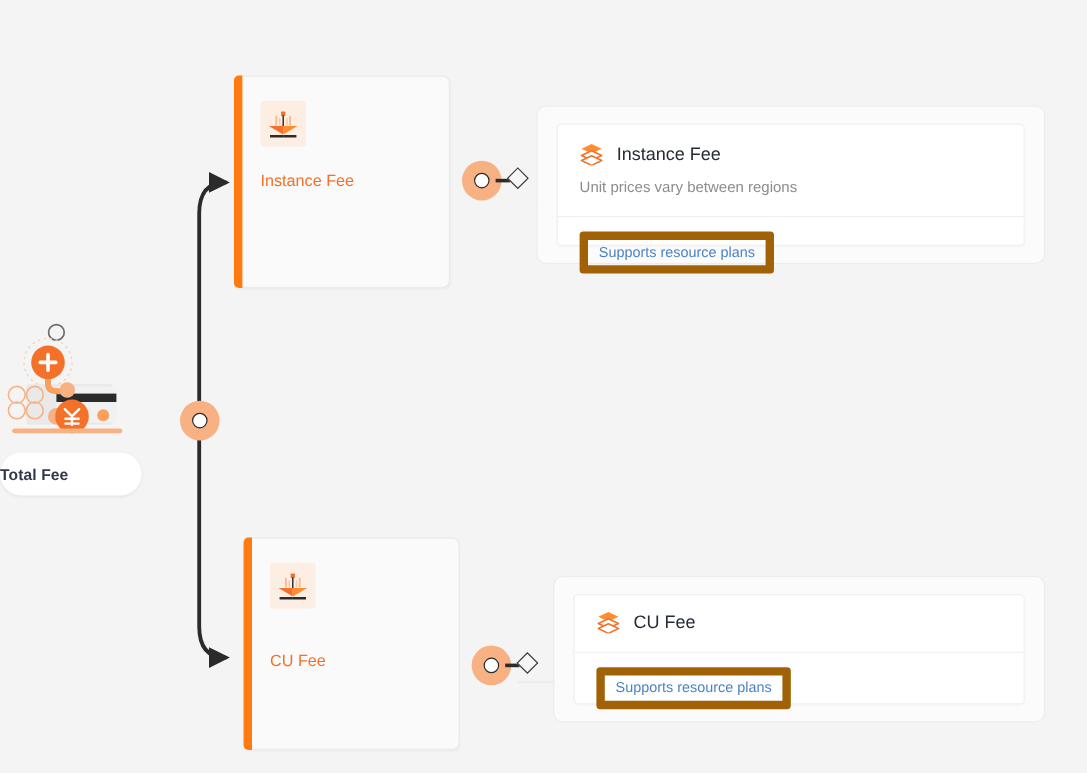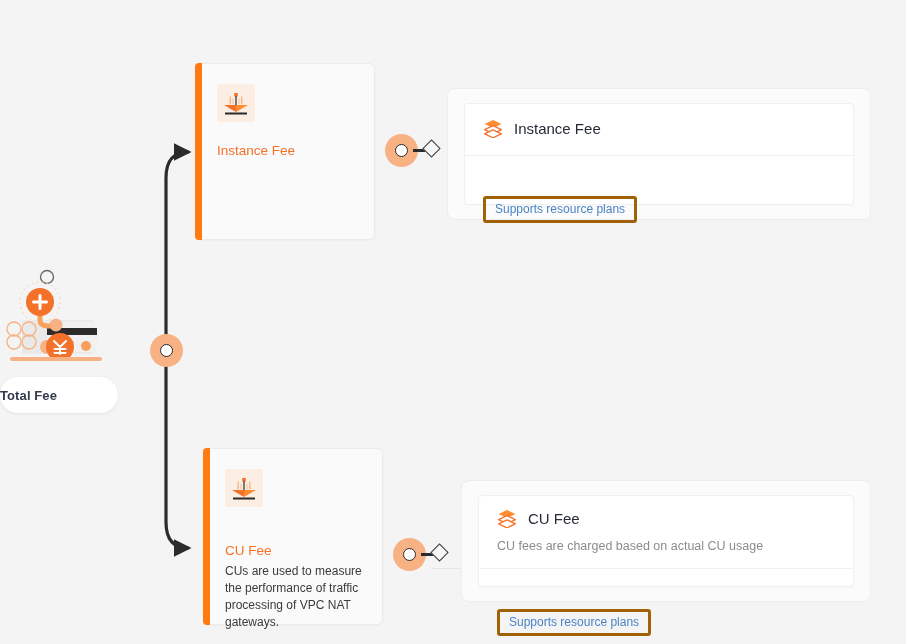--- a/index.html
+++ b/index.html
@@ -236,28 +236,27 @@
   .detail-divider {
     margin-top: 17px;
     height: 1px;
     background: #f0f0f0;
   }
   .detail-foot {
     padding: 12px 18px 0 18px;
   }
   .tag {
     display: inline-block;
-    border: 3px solid #a16207;
+    border: 7px solid #a16207;
     border-radius: 3px;
     color: #4a83c4;
     font-size: 12px;
     padding: 4px 9px 5px 9px;
     background: transparent;
     line-height: 1;
-    margin-top: 28px;
   }
 
   #panel-instance {
     left: 447px;
     top: 88px;
     width: 424px;
     height: 132px;
   }
   #panel-cu {
     left: 461px;
@@ -341,21 +340,20 @@
       <rect x="12.5" y="12.5" width="1.5" height="8" fill="#f9b98c"></rect>
       <rect x="24" y="12.5" width="1.5" height="8" fill="#f9b98c"></rect>
       <rect x="15.4" y="14.5" width="1.3" height="6" fill="#f9c9a6"></rect>
       <rect x="21.4" y="14.5" width="1.3" height="6" fill="#f9c9a6"></rect>
       <path d="M7 21 L19 21 L19 28 Z" fill="#f4712a"></path>
       <path d="M31 21 L19 21 L19 28 Z" fill="#ff8c2e"></path>
       <path d="M8 28.5 L19 28.5 L19 30.5 L8 30.5 Z" fill="#2b2b2b"></path>
       <path d="M19 28.5 L30 28.5 L30 30.5 L19 30.5 Z" fill="#2b2b2b"></path>
     </svg>
     <div class="fee-card-title">CU Fee</div>
-    <div class="fee-card-desc">CUs are used to measure the performance of traffic processing of VPC NAT gateways.</div>
   </div>
 
   <div class="link-node" id="link-instance">
     <div class="node-halo"></div>
     <div class="node-dot"></div>
     <div class="link-dash"></div>
     <div class="link-diamond"></div>
   </div>
 
   <div class="link-node" id="link-cu">
@@ -371,38 +369,38 @@
   <div class="detail-panel" id="panel-instance">
     <div class="detail-card">
       <div class="detail-head">
         <svg class="layers-icon" viewBox="0 0 20 20">
           <path d="M10 2 L18.4 6 L10 10 L1.6 6 Z" fill="#ff8c2e"></path>
           <path d="M10 7.6 L18.4 11.6 L10 15.6 L1.6 11.6 Z" fill="#ffffff" stroke="#f4712a" stroke-width="1.3" stroke-linejoin="round"></path>
           <path d="M10 11.8 L18.4 15.8 L10 19.8 L1.6 15.8 Z" fill="#ffffff" stroke="#f4712a" stroke-width="1.3" stroke-linejoin="round"></path>
         </svg>
         <span class="detail-title">Instance Fee</span>
       </div>
+      <div class="detail-desc">Unit prices vary between regions</div>
       <div class="detail-divider"></div>
       <div class="detail-foot">
         <span class="tag">Supports resource plans</span>
       </div>
     </div>
   </div>
 
   <div class="detail-panel" id="panel-cu">
     <div class="detail-card">
       <div class="detail-head">
         <svg class="layers-icon" viewBox="0 0 20 20">
           <path d="M10 2 L18.4 6 L10 10 L1.6 6 Z" fill="#ff8c2e"></path>
           <path d="M10 7.6 L18.4 11.6 L10 15.6 L1.6 11.6 Z" fill="#ffffff" stroke="#f4712a" stroke-width="1.3" stroke-linejoin="round"></path>
           <path d="M10 11.8 L18.4 15.8 L10 19.8 L1.6 15.8 Z" fill="#ffffff" stroke="#f4712a" stroke-width="1.3" stroke-linejoin="round"></path>
         </svg>
         <span class="detail-title">CU Fee</span>
       </div>
-      <div class="detail-desc">CU fees are charged based on actual CU usage</div>
       <div class="detail-divider"></div>
       <div class="detail-foot">
         <span class="tag">Supports resource plans</span>
       </div>
     </div>
   </div>
 
 </div>
 
 </body></html>

